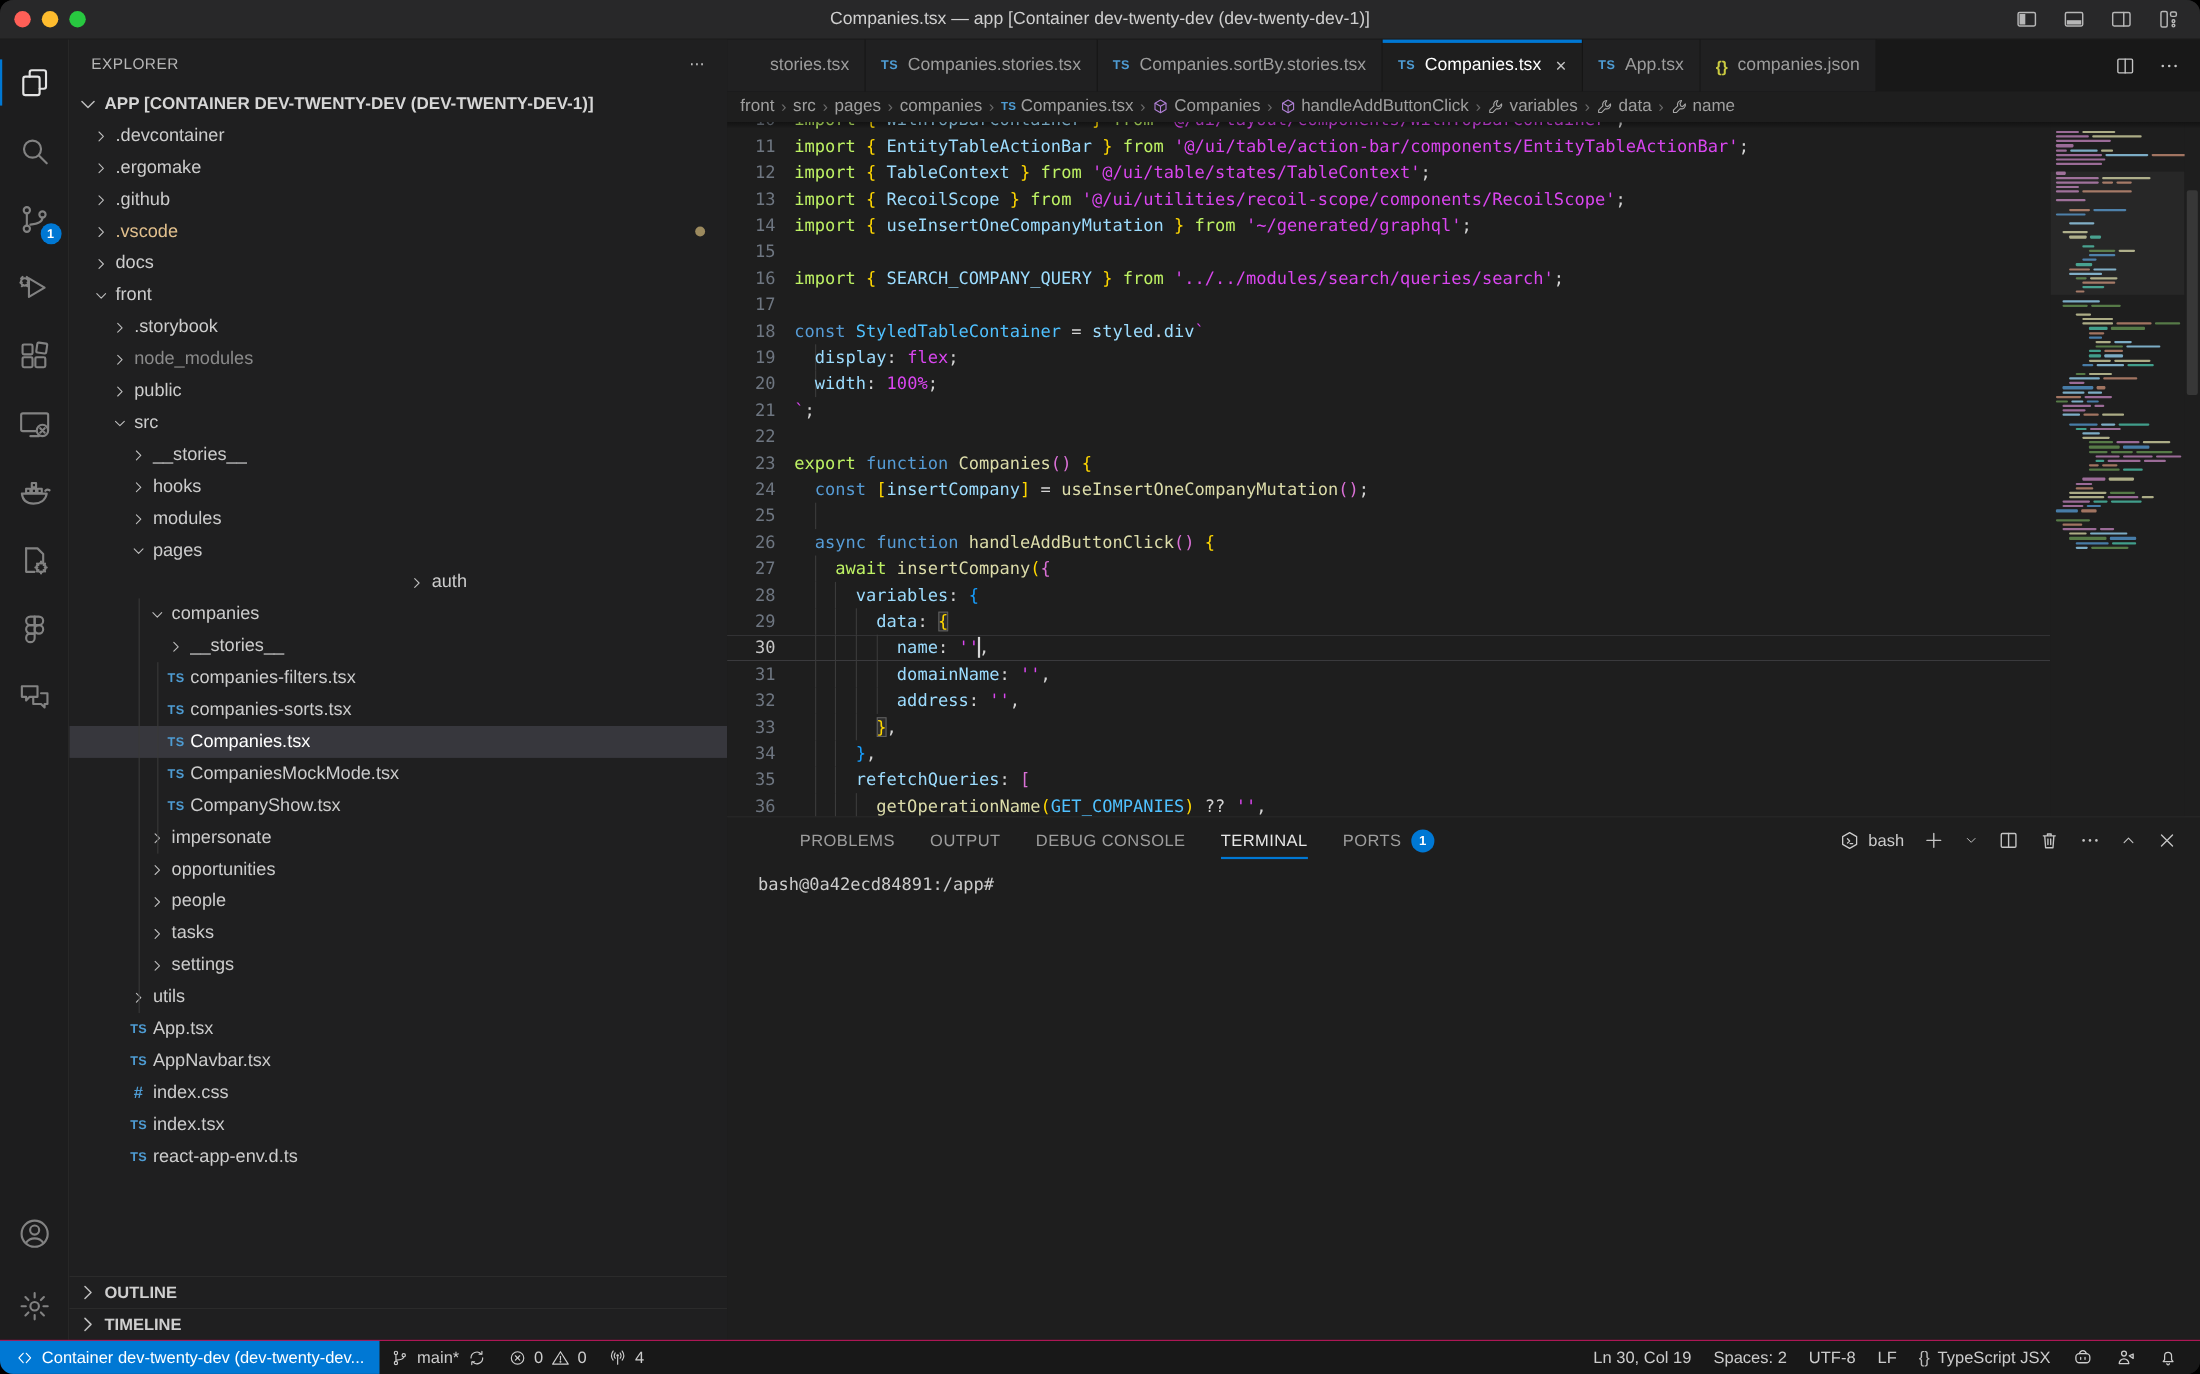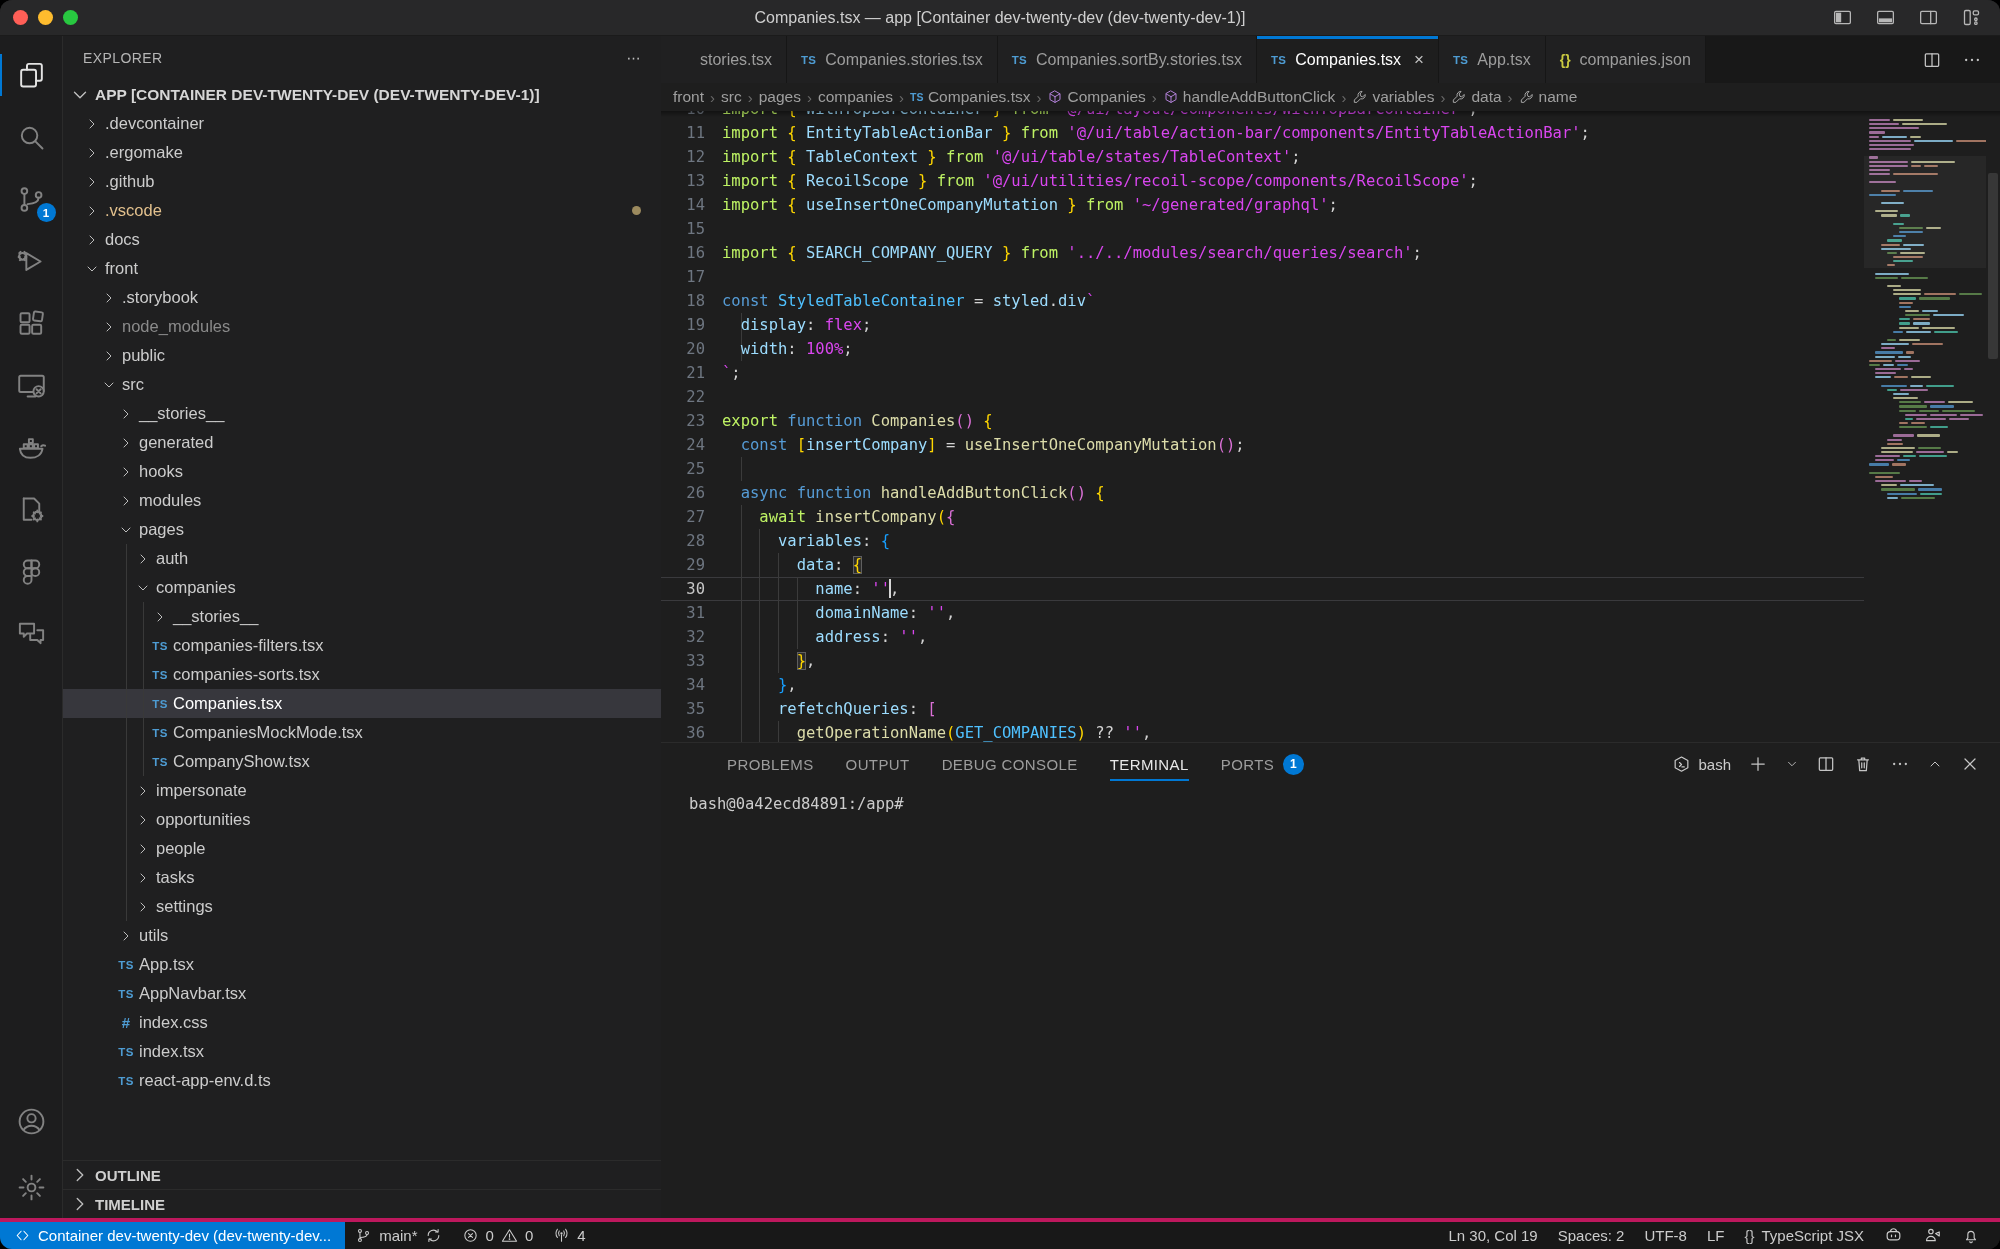--- a/index.html
+++ b/index.html
@@ -94,21 +94,21 @@
   .ptab { display:flex; align-items:center; margin-right:32px; font-size:15px; letter-spacing:.4px; color:#9d9d9d; cursor:pointer; position:relative; gap:9px; }
   .ptab.active { color:#e7e7e7; }
   .ptab.active::after { content:""; position:absolute; left:0; right:0; bottom:4px; height:2px; background:#0078d4; }
   .p-badge { min-width:21px; height:21px; border-radius:11px; background:#0078d4; color:#fff; font-size:12px; font-weight:700; display:flex; align-items:center; justify-content:center; }
   .panel-actions { margin-left:auto; display:flex; align-items:center; gap:17px; padding-right:20px; color:#c5c5c5; }
   .panel-actions .icn { width:20px; height:20px; }
   .shell { display:flex; align-items:center; gap:7px; font-size:15px; color:#cccccc; }
   .terminal-body { flex:1; padding:10px 0 0 28px; font-family:"DejaVu Sans Mono",monospace; font-size:15.5px; color:#cccccc; }
 
   
-  .statusbar { position:absolute; bottom:0; left:0; right:0; height:31px; background:#181818; border-top:4px solid #be185d; display:flex; align-items:stretch; font-size:15px; color:#cccccc;text-align:center; }
+  .statusbar { position:absolute; bottom:0; left:0; right:0; height:31px; background:#181818; border-top:1px solid #be185d; display:flex; align-items:stretch; font-size:15px; color:#cccccc;text-align:center; }
   .sb-item { display:flex; align-items:center; gap:7px; padding:0 10px; cursor:pointer; }
   .sb-item .icn { width:17px; height:17px; }
   .sb-remote { background:#0078d4; color:#fff; padding:0 14px; max-width:388px; }
   .sb-remote span { white-space:nowrap; overflow:hidden; }
   .sb-right { margin-left:auto; display:flex; align-items:stretch; padding-right:10px; }
   .icn { display:inline-block; }
   .icn svg { width:100%; height:100%; display:block; }
 </style>
 </head>
 <body>
@@ -397,53 +397,43 @@
             <span class="tlabel">__stories__</span>
           </div>
           <div class="tree-row" style="padding-left: 52px;">
             <span class="tw">
               <span class="icn" style="width:16px;height:16px;">
                 <svg viewBox="0 0 24 24" fill="none" stroke="currentColor" stroke-width="1.5" stroke-linecap="round" stroke-linejoin="round">
                   <path d="M9 6l6 6-6 6"></path>
                 </svg>
               </span>
             </span>
-            <span class="tlabel">generated</span>
+            <span class="tlabel">hooks</span>
           </div>
           <div class="tree-row" style="padding-left: 52px;">
             <span class="tw">
               <span class="icn" style="width:16px;height:16px;">
                 <svg viewBox="0 0 24 24" fill="none" stroke="currentColor" stroke-width="1.5" stroke-linecap="round" stroke-linejoin="round">
                   <path d="M9 6l6 6-6 6"></path>
                 </svg>
               </span>
             </span>
-            <span class="tlabel">hooks</span>
+            <span class="tlabel">modules</span>
           </div>
           <div class="tree-row" style="padding-left: 52px;">
             <span class="tw">
               <span class="icn" style="width:16px;height:16px;">
                 <svg viewBox="0 0 24 24" fill="none" stroke="currentColor" stroke-width="1.5" stroke-linecap="round" stroke-linejoin="round">
-                  <path d="M9 6l6 6-6 6"></path>
-                </svg>
-              </span>
-            </span>
-            <span class="tlabel">modules</span>
-          </div>
-          <div class="tree-row" style="padding-left: 52px;">
-            <span class="tw">
-              <span class="icn" style="width:16px;height:16px;">
-                <svg viewBox="0 0 24 24" fill="none" stroke="currentColor" stroke-width="1.5" stroke-linecap="round" stroke-linejoin="round">
                   <path d="M6 9l6 6 6-6"></path>
                 </svg>
               </span>
             </span>
             <span class="tlabel">pages</span>
           </div>
-          <div class="tree-row" style="padding-left: 69px;">
+          <div class="tree-row" style="padding-left: 69px; justify-content: center;">
             <span class="tw">
               <span class="icn" style="width:16px;height:16px;">
                 <svg viewBox="0 0 24 24" fill="none" stroke="currentColor" stroke-width="1.5" stroke-linecap="round" stroke-linejoin="round">
                   <path d="M9 6l6 6-6 6"></path>
                 </svg>
               </span>
             </span>
             <span class="tlabel">auth</span>
           </div>
           <div class="tree-row" style="padding-left: 69px;">

